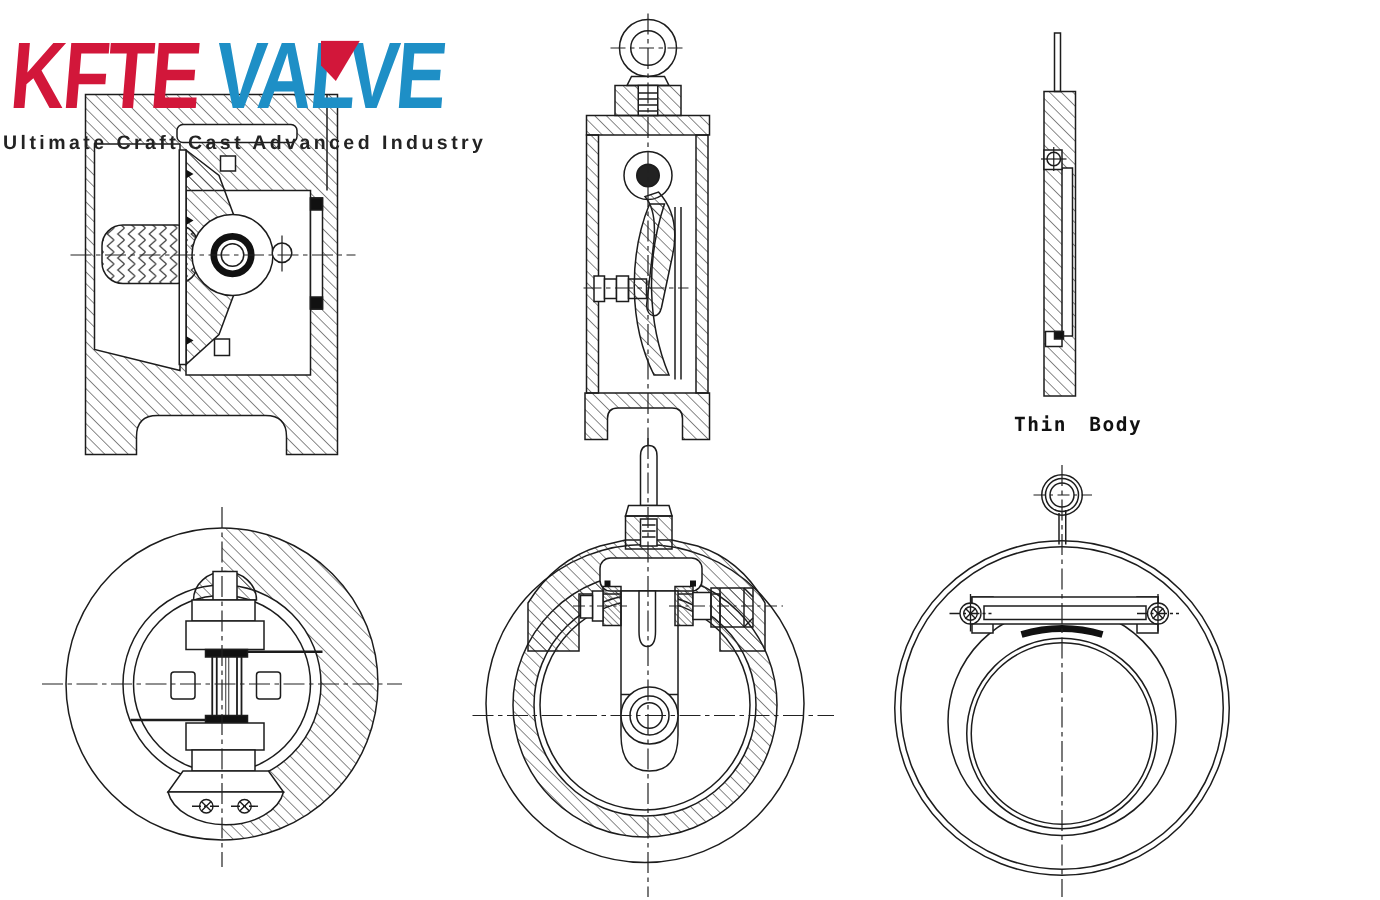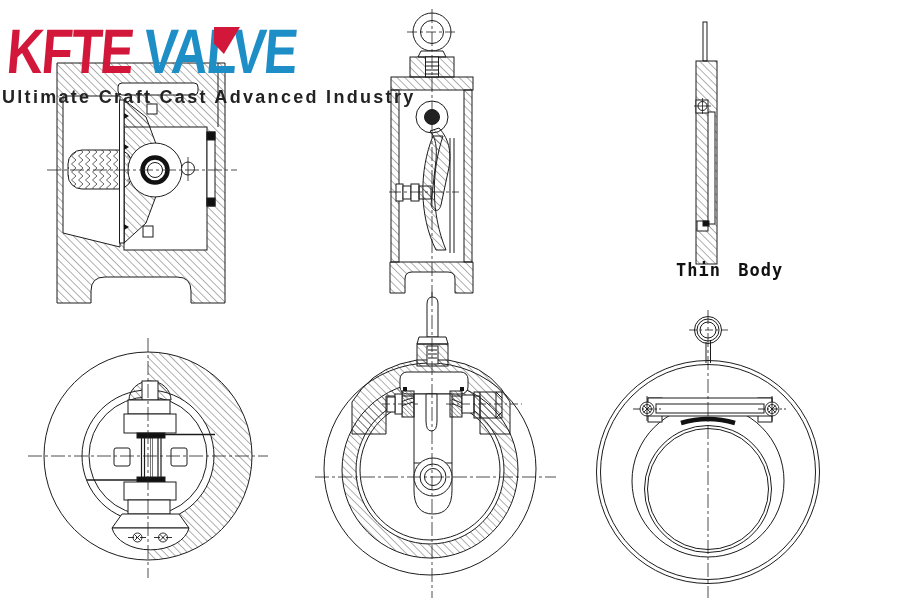--- a/index.html
+++ b/index.html
@@ -11,23 +11,23 @@
   .logo{position:absolute;left:10px;top:20px;z-index:5;white-space:nowrap;
         transform:scaleX(0.80) skewX(-6deg);transform-origin:left top;
         font-weight:bold;font-size:63px;letter-spacing:-2px;line-height:1;
         font-family:"Liberation Sans",sans-serif;}
   .logo .k{color:#d2173a;}
   .logo .blue{color:#1e8fc6;}
   .logo .sp{display:inline-block;width:14px;}
   .v-accent{position:absolute;left:214px;top:27px;width:26px;height:27px;z-index:6;
             background:#d2173a;clip-path:polygon(0 0,100% 0,38% 100%,0 62%);}
   .tagline{position:absolute;left:2px;top:87px;z-index:5;color:#232323;
-           font-weight:bold;font-size:18px;letter-spacing:2.3px;white-space:nowrap;}
-  .thin-body-label{position:absolute;left:676px;top:260px;z-index:4;color:#111;
-           font-family:"DejaVu Sans Mono",monospace;font-weight:bold;font-size:17px;
+           font-weight:bold;font-size:13px;letter-spacing:2.3px;white-space:nowrap;}
+  .thin-body-label{position:absolute;left:676px;top:276px;z-index:4;color:#111;
+           font-family:"DejaVu Sans Mono",monospace;font-weight:bold;font-size:13px;
            letter-spacing:1px;word-spacing:6px;}
 </style>
 </head>
 <body>
 
 <div class="canvas">
 
   <div class="logo"><span class="k">KFTE</span><span class="sp"></span><span class="blue">VALVE</span></div>
   <div class="v-accent"></div>
   <div class="tagline">Ultimate Craft Cast Advanced Industry</div>

